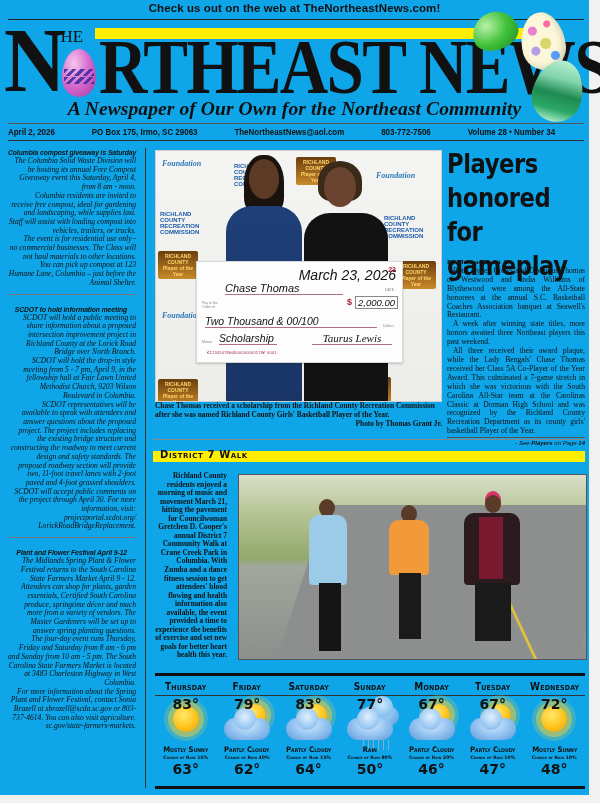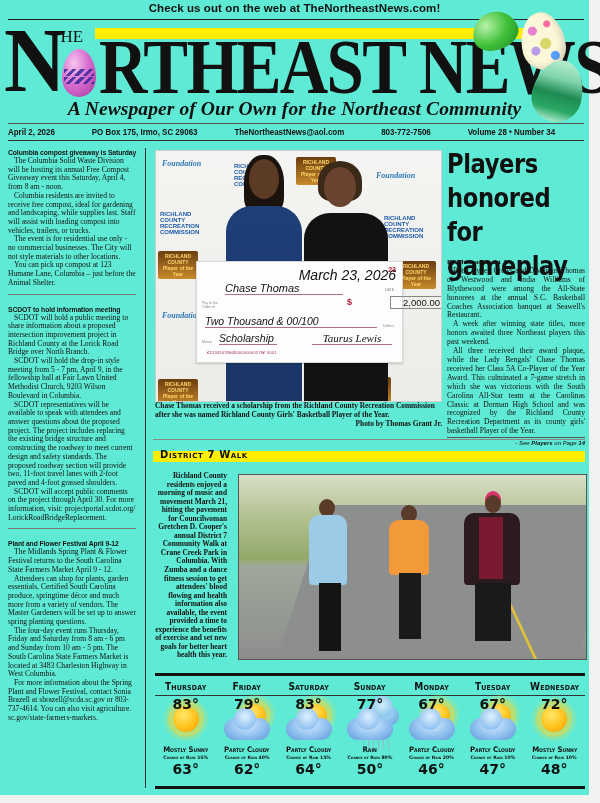--- a/index.html
+++ b/index.html
@@ -6,21 +6,21 @@
   body {
     width: 600px; height: 803px; overflow: hidden;
     background: #f1f1ef;
     font-family: "Liberation Serif", serif;
     color: #111;
     position: relative;
   }
   #page {
     position: absolute; left: 0; top: 0;
     width: 589px; height: 795px;
-    background: #5eead4;
+    background: #0ea5e9;
   }
   
   .topline {
     position: absolute; left: 0; top: 2px; width: 589px; text-align: center;
     font-family: "Liberation Sans", sans-serif; font-weight: bold; font-size: 11.5px;
     letter-spacing: 0.1px;
   }
   .topline-rule { position: absolute; left: 8px; top: 19px; width: 576px; height: 1px; background: #222; }
   .yellow-band { position: absolute; left: 95px; top: 28px; width: 448px; height: 11px; background: #ffee00; }
   .mast-title {
@@ -59,21 +59,21 @@
     display: flex; justify-content: space-between;
     font-family: "Liberation Sans", sans-serif; font-weight: bold; font-size: 8.4px; line-height: 13px;
     transform: scaleX(0.95); transform-origin: left;
   }
   .info-bar span { white-space: nowrap; }
   .info-rule-bot { position: absolute; left: 8px; top: 140px; width: 576px; height: 1px; background: #333; }
 
   
   .left-col { position: absolute; left: 8px; top: 148px; width: 128px; }
   .col-divider { position: absolute; left: 145px; top: 148px; width: 1px; height: 640px; background: #333; }
-  .brief { font-size: 7.6px; line-height: 8.7px; text-align: left; }
+  .brief { font-size: 7.6px; line-height: 8.7px; text-align: right; font-style: italic; }
   .brief h3 {
     margin: 0; font-family: "Liberation Sans", sans-serif; font-weight: bold;
     font-size: 7.3px; line-height: 9px; white-space: nowrap; letter-spacing: -0.1px;
     transform: scaleX(0.93); transform-origin: left;
   }
   .brief p { margin: 0; text-indent: 6px; }
   .brief-rule { height: 1px; background: #777; margin: 6px 0 10px 0; }
 
   
   .photo1 {
@@ -95,21 +95,21 @@
     position: absolute; left: 40px; top: 110px; width: 205px; height: 100px;
     background: #fdfdfd; border: 1px solid #d8d8d8; box-shadow: 0 1px 2px rgba(0,0,0,0.2);
     font-family: "Liberation Sans", sans-serif;
   }
   .check-num { position: absolute; right: 6px; top: 4px; color: #b0203a; font-size: 7px; font-weight: bold; }
   .check-date { position: absolute; right: 6px; top: 5px; font-size: 14px; font-style: italic; }
   .check-date-label { position: absolute; right: 8px; top: 26px; font-size: 3.5px; color: #888; }
   .check-payee-label { position: absolute; left: 5px; top: 39px; font-size: 3.5px; color: #888; width: 18px; line-height: 4px; }
   .check-payee { position: absolute; left: 28px; top: 20px; font-size: 11px; font-style: italic; border-bottom: 1px solid #b07080; width: 118px; }
   .check-dollar { position: absolute; left: 150px; top: 35px; font-size: 9px; color: #b0203a; font-weight: bold; }
-  .check-amount { position: absolute; left: 158px; top: 34px; font-size: 9.5px; border: 1px solid #888; padding: 0 12px; margin-left: 35px; }
+  .check-amount { position: absolute; left: 158px; top: 34px; font-size: 9.5px; font-style: italic; border: 1px solid #888; padding: 0 2px; }
   .check-words { position: absolute; left: 8px; top: 53px; font-size: 10.5px; font-style: italic; border-bottom: 1px solid #b07080; width: 172px; }
   .check-dollars-label { position: absolute; right: 8px; top: 62px; font-size: 3.5px; color: #888; }
   .check-memo-label { position: absolute; left: 5px; top: 78px; font-size: 3.5px; color: #888; }
   .check-memo { position: absolute; left: 22px; top: 70px; font-size: 10.5px; font-style: italic; border-bottom: 1px solid #b07080; width: 58px; }
   .check-sig { position: absolute; right: 10px; top: 70px; font-family: "Liberation Serif", serif; font-size: 11px; font-style: italic; border-bottom: 1px solid #b07080; width: 80px; text-align: center; }
   .check-micr { position: absolute; left: 10px; top: 88px; font-size: 4px; color: #a03050; letter-spacing: 0.2px; }
   .caption {
     position: absolute; left: 155px; top: 402px; width: 287px;
     font-size: 7.4px; line-height: 8.8px; font-weight: bold;
   }
@@ -220,21 +220,21 @@
     <span>803-772-7506</span>
     <span>Volume 28 • Number 34</span>
   </div>
   <div class="info-rule-bot"></div>
 
   <div class="left-col">
     <div class="brief">
       <h3>Columbia compost giveaway is Saturday</h3>
       <p>The Columbia Solid Waste Division will be hosting its annual Free Compost Giveaway event this Saturday, April 4, from 8 am - noon.</p>
       <p>Columbia residents are invited to receive free compost, ideal for gardening and landscaping, while supplies last. Staff will assist with loading compost into vehicles, trailers, or trucks.</p>
-      <p>The event is for residential use only - no commercial businesses. The City will not style materials to other locations.</p>
+      <p>The event is for residential use only - no commercial businesses. The Class will not haul materials to other locations.</p>
       <p>You can pick up compost at 123 Humane Lane, Columbia – just before the Animal Shelter.</p>
     </div>
     <div class="brief-rule"></div>
     <div class="brief">
       <h3>SCDOT to hold information meeting</h3>
       <p>SCDOT will hold a public meeting to share information about a proposed intersection improvement project in Richland County at the Lorick Road Bridge over North Branch.</p>
       <p>SCDOT will hold the drop-in style meeting from 5 - 7 pm, April 9, in the fellowship hall at Fair Lawn United Methodist Church, 9203 Wilson Boulevard in Columbia.</p>
       <p>SCDOT representatives will be available to speak with attendees and answer questions about the proposed project. The project includes replacing the existing bridge structure and constructing the roadway to meet current design and safety standards. The proposed roadway section will provide two, 11-foot travel lanes with 2-foot paved and 4-foot grassed shoulders.</p>
       <p>SCDOT will accept public comments on the project through April 30. For more information, visit: projectportal.scdot.org/ LorickRoadBridgeReplacement.</p>
     </div>

